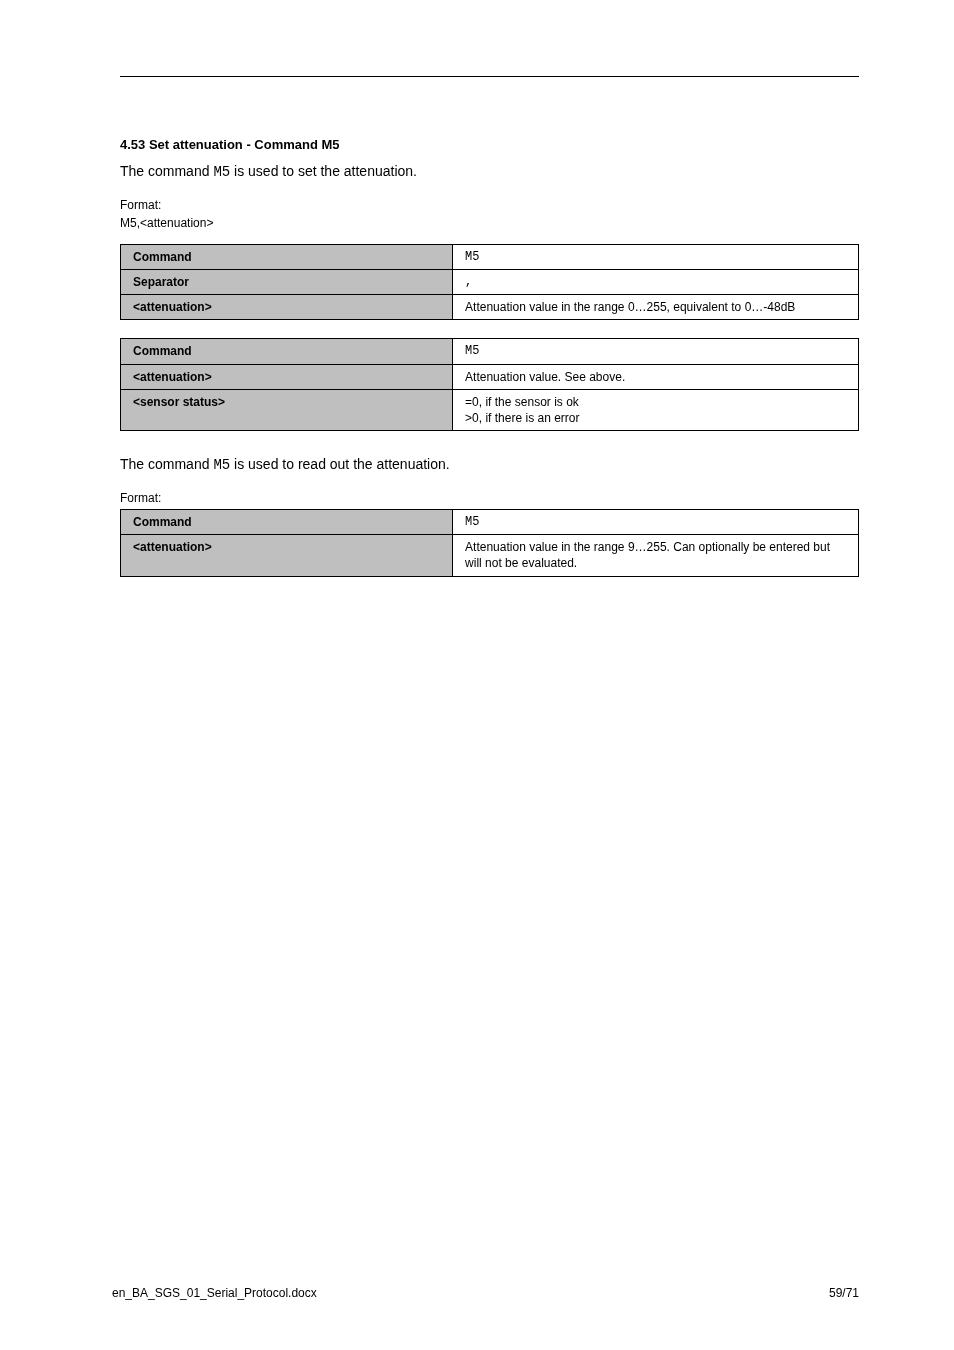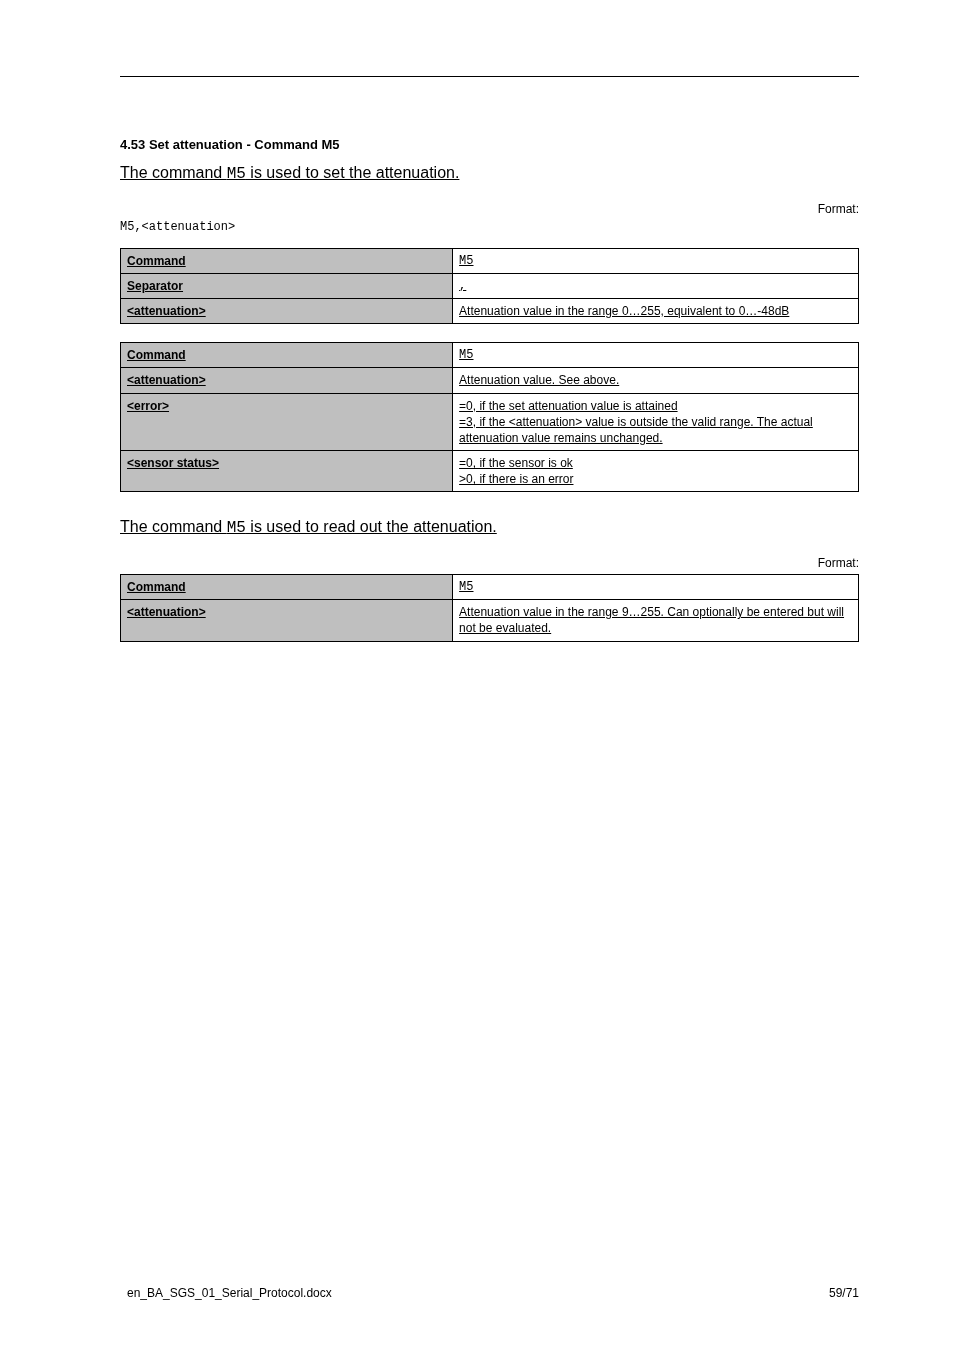--- a/index.html
+++ b/index.html
@@ -16,63 +16,60 @@
   .rule {
     border-top: 1px solid #000;
     margin-bottom: 60px;
   }
   h3.section-title {
     font-size: 13px;
     font-weight: bold;
     margin-bottom: 10px;
   }
   p.description {
-    font-size: 16px;
+    font-size: 14px;
     line-height: 1.35;
     margin-bottom: 16px;
-    text-decoration: underline;
   }
   p.format-label {
     font-size: 12px;
     margin-bottom: 4px;
-    text-align: right;
   }
   p.format-code {
-    font-family: Liberation Mono, monospace;
+    font-family: Liberation Sans, sans-serif;
     font-size: 12px;
     margin-bottom: 14px;
   }
   table {
     border-collapse: collapse;
     width: 100%;
     margin-bottom: 18px;
   }
   td {
     border: 1px solid #000;
-    padding: 4px 6px;
+    padding: 4px 12px;
     vertical-align: top;
     font-size: 12px;
     line-height: 1.35;
-    text-decoration: underline;
   }
   td.label {
     background: #bfbfbf;
     width: 45%;
     font-weight: bold;
   }
   td.value {
     width: 55%;
   }
   .section {
     margin-bottom: 24px;
   }
   .footer {
     position: absolute;
     bottom: 50px;
-    left: 127px;
+    left: 112px;
     right: 95px;
     display: flex;
     justify-content: space-between;
     font-size: 12px;
   }
   .code-inline {
     font-family: Courier, monospace;
   }
 </style>
 </head>
@@ -109,24 +106,20 @@
     <tbody>
         <tr>
       <td class="label">Command</td>
       <td class="value code-inline">M5</td>
     </tr>
     <tr>
       <td class="label">&lt;attenuation&gt;</td>
       <td class="value">Attenuation value. See above.</td>
     </tr>
     <tr>
-      <td class="label">&lt;error&gt;</td>
-      <td class="value">=0, if the set attenuation value is attained<br>=3, if the &lt;attenuation&gt; value is outside the valid range. The actual attenuation value remains unchanged.</td>
-    </tr>
-    <tr>
       <td class="label">&lt;sensor status&gt;</td>
       <td class="value">=0, if the sensor is ok<br>&gt;0, if there is an error</td>
     </tr>
   </tbody>
     </table>
 </div>
 
 <div class="section">
   <p class="description">
     <span>The command </span><span class="code-inline">M5</span><span> is used to read out the attenuation.</span>

